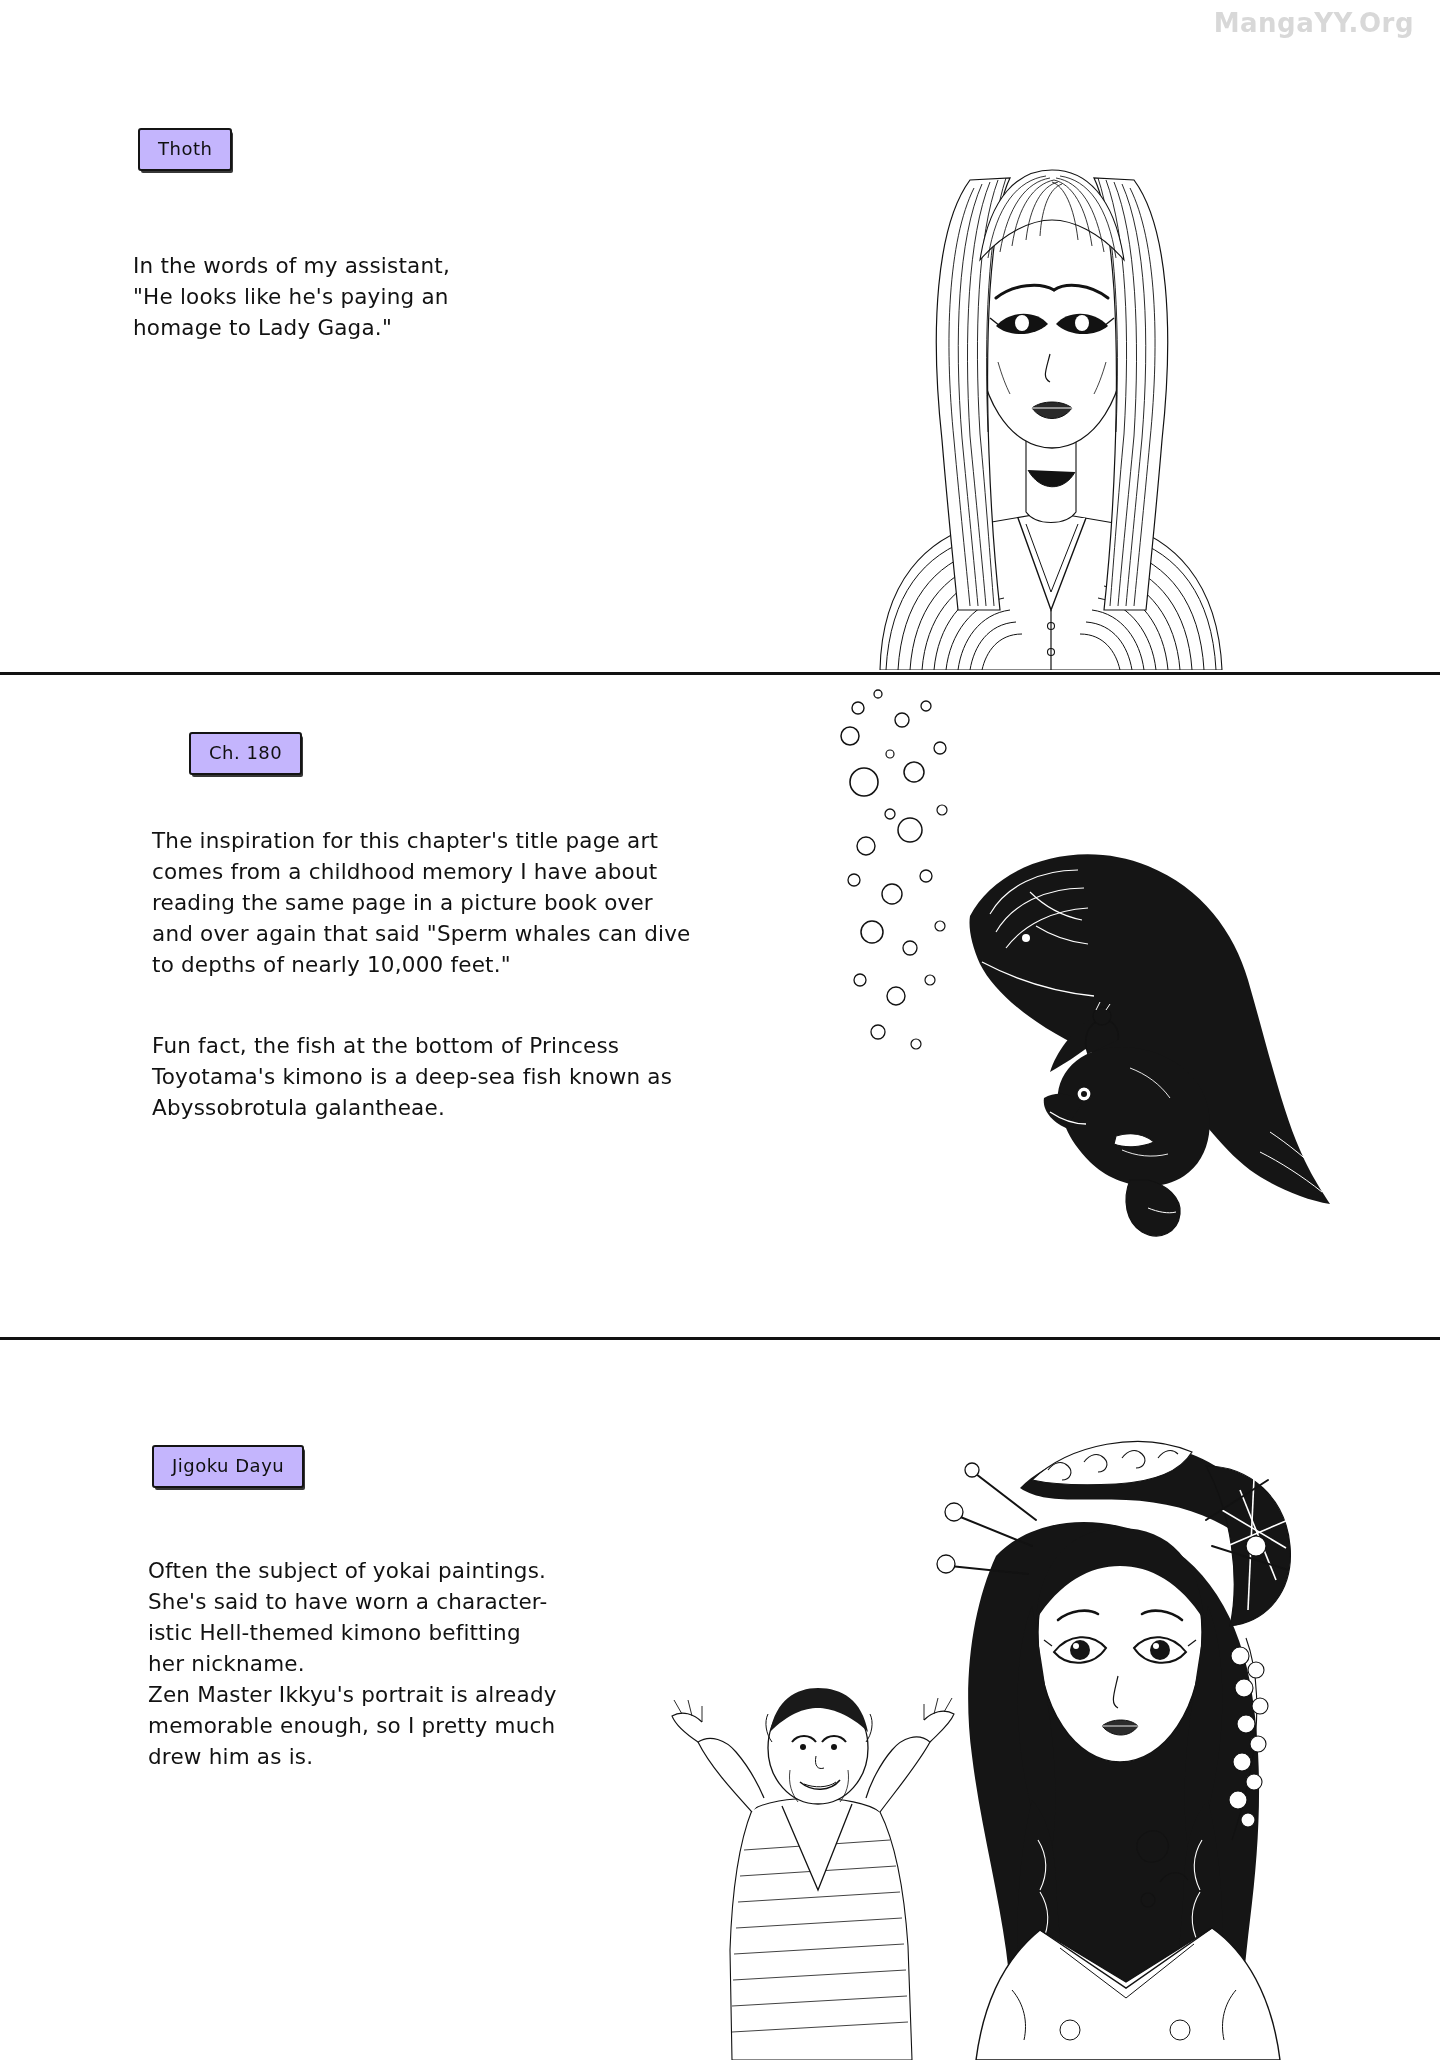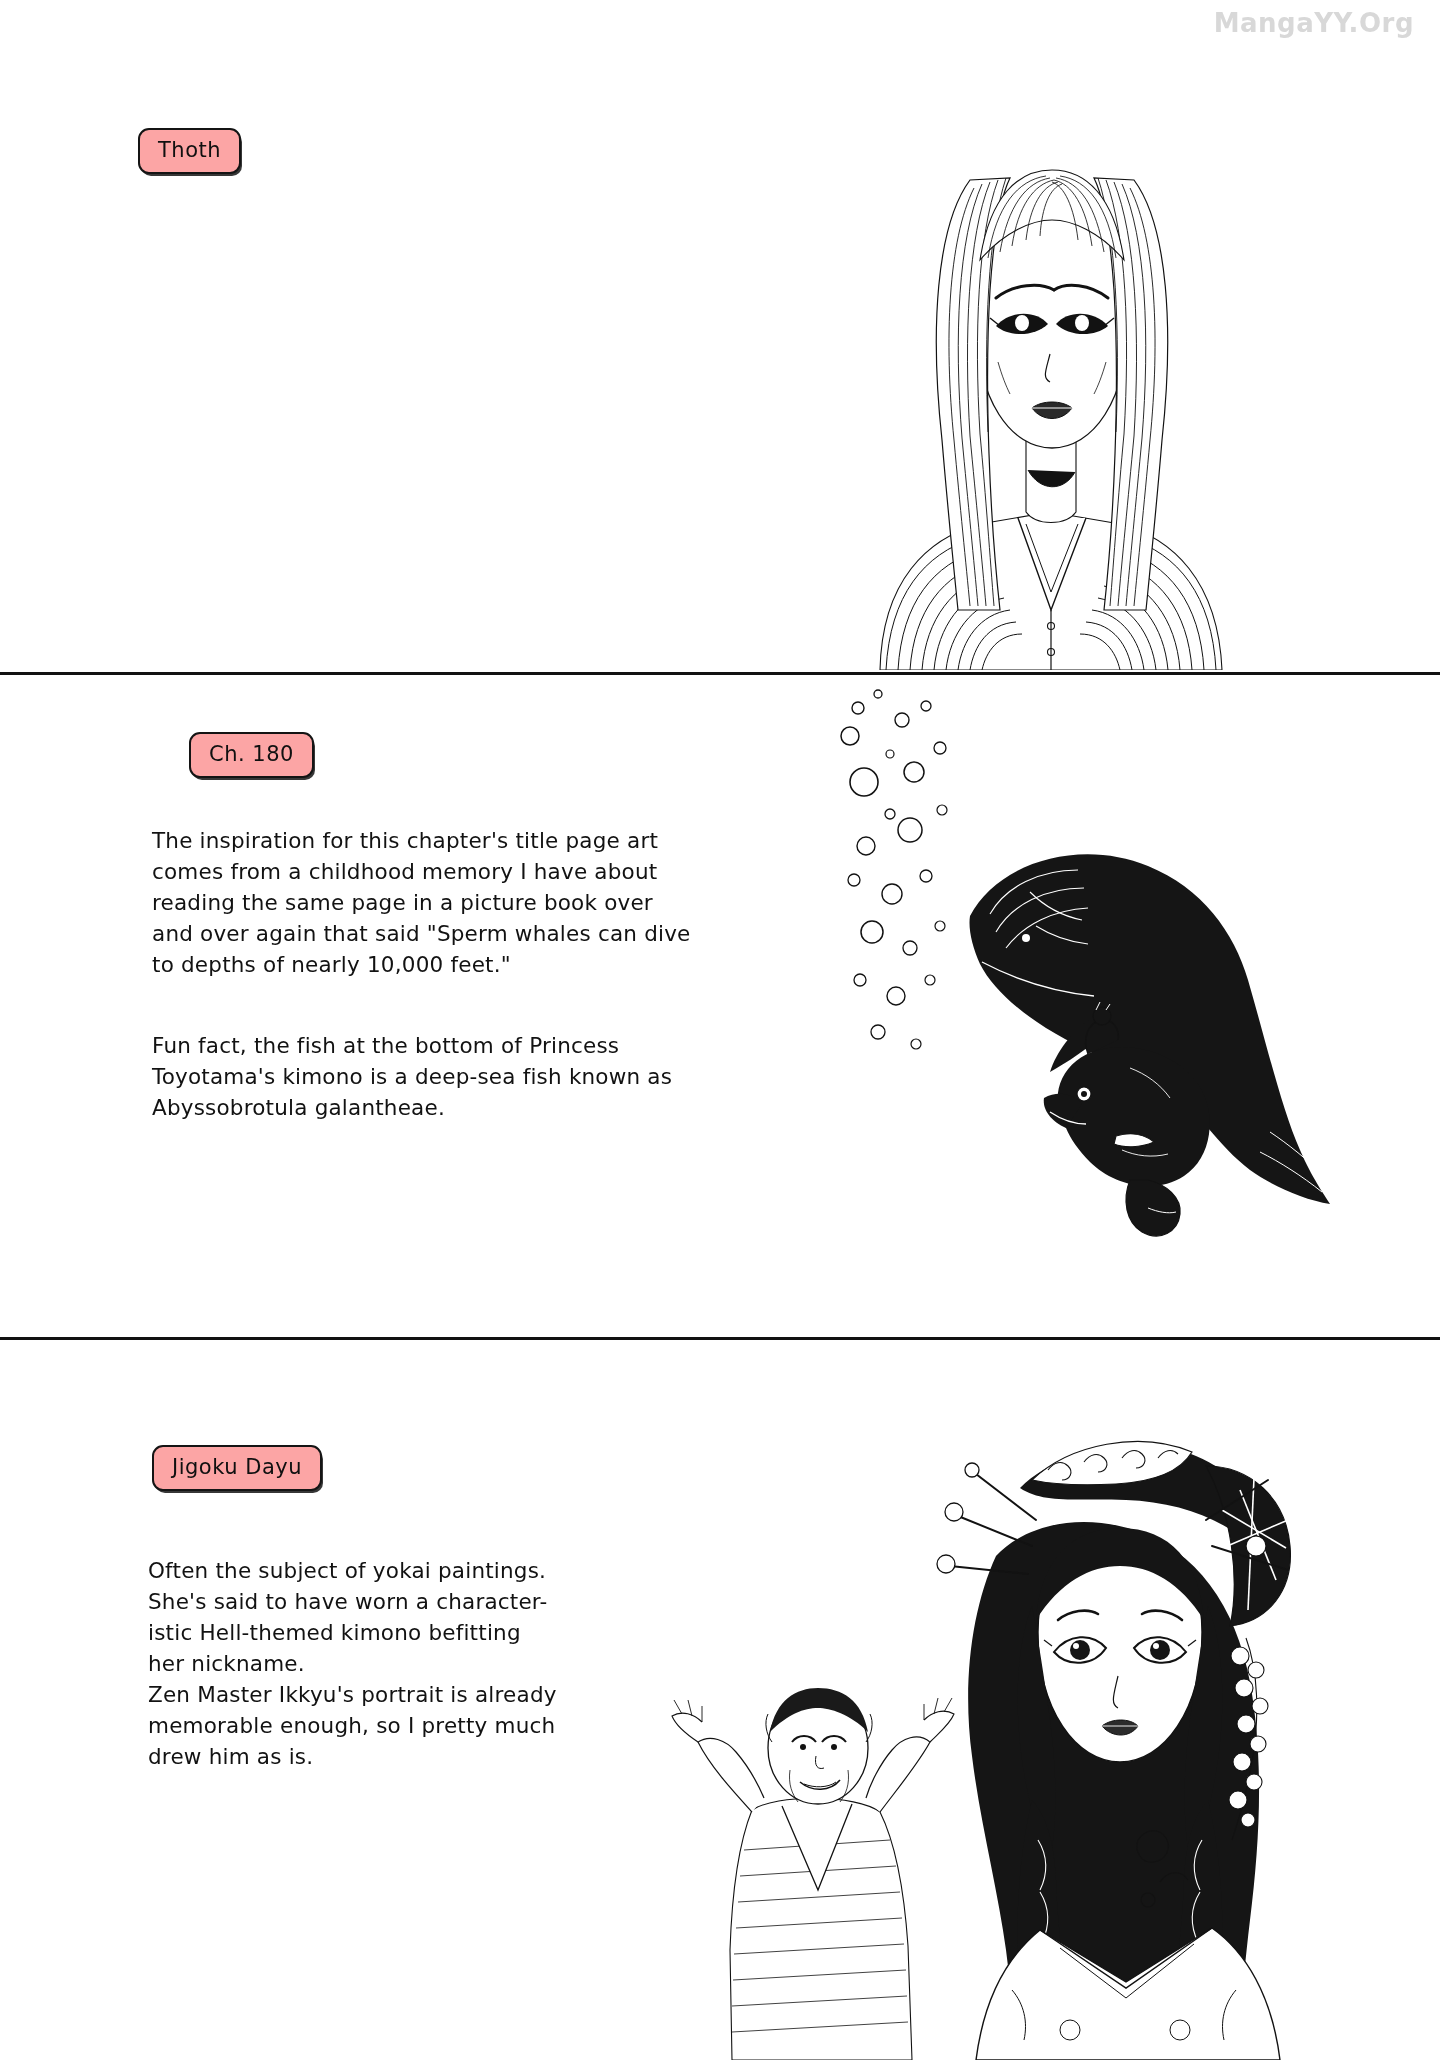--- a/index.html
+++ b/index.html
@@ -39,25 +39,25 @@
     position: absolute;
     left: 0;
     width: 1440px;
     height: 3px;
     background: #111111;
   }
   
   .label-box {
     position: absolute;
     border: 2.5px solid #141414;
-    border-radius: 11px;
+    border-radius: 3px;
     padding: 8px 18px 10px 18px;
-    background: #fca5a5;
+    background: #c4b5fd;
     font-family: "DejaVu Sans", sans-serif;
-    font-size: 21px;
+    font-size: 18px;
     color: #101010;
     letter-spacing: 0.5px;
     white-space: nowrap;
     box-shadow: 2px 3px 0 -1px rgba(20,20,20,0.85);
   }
   
   .body-text {
     position: absolute;
     font-family: "DejaVu Sans", sans-serif;
     font-size: 21.5px;
@@ -80,20 +80,23 @@
 <body>
 
 <div class="page">
 
   <div class="watermark">MangaYY.Org</div>
 
   <div class="label-box" style="left:138px; top:128px;">
     <span>Thoth</span>
   </div>
 
+  <div class="body-text" style="left:133px; top:250px; width:430px;">In the words of my assistant,
+"He looks like he's paying an
+homage to Lady Gaga."</div>
 
   <div class="art" style="left:850px; top:140px; width:420px; height:530px;">
     <svg width="420" height="530" viewBox="0 0 420 530" xmlns="http://www.w3.org/2000/svg">
       <g fill="none" stroke="#121212" stroke-width="1.1">
 
         <path d="M30 530 C32 440 78 398 130 384 L200 372 L270 384 C322 398 368 440 372 530 Z" fill="#ffffff"></path>
 
         <g stroke-width="1">
           <path d="M36 530 C40 455 74 414 124 398"></path>
           <path d="M48 530 C52 462 84 424 130 410"></path>

